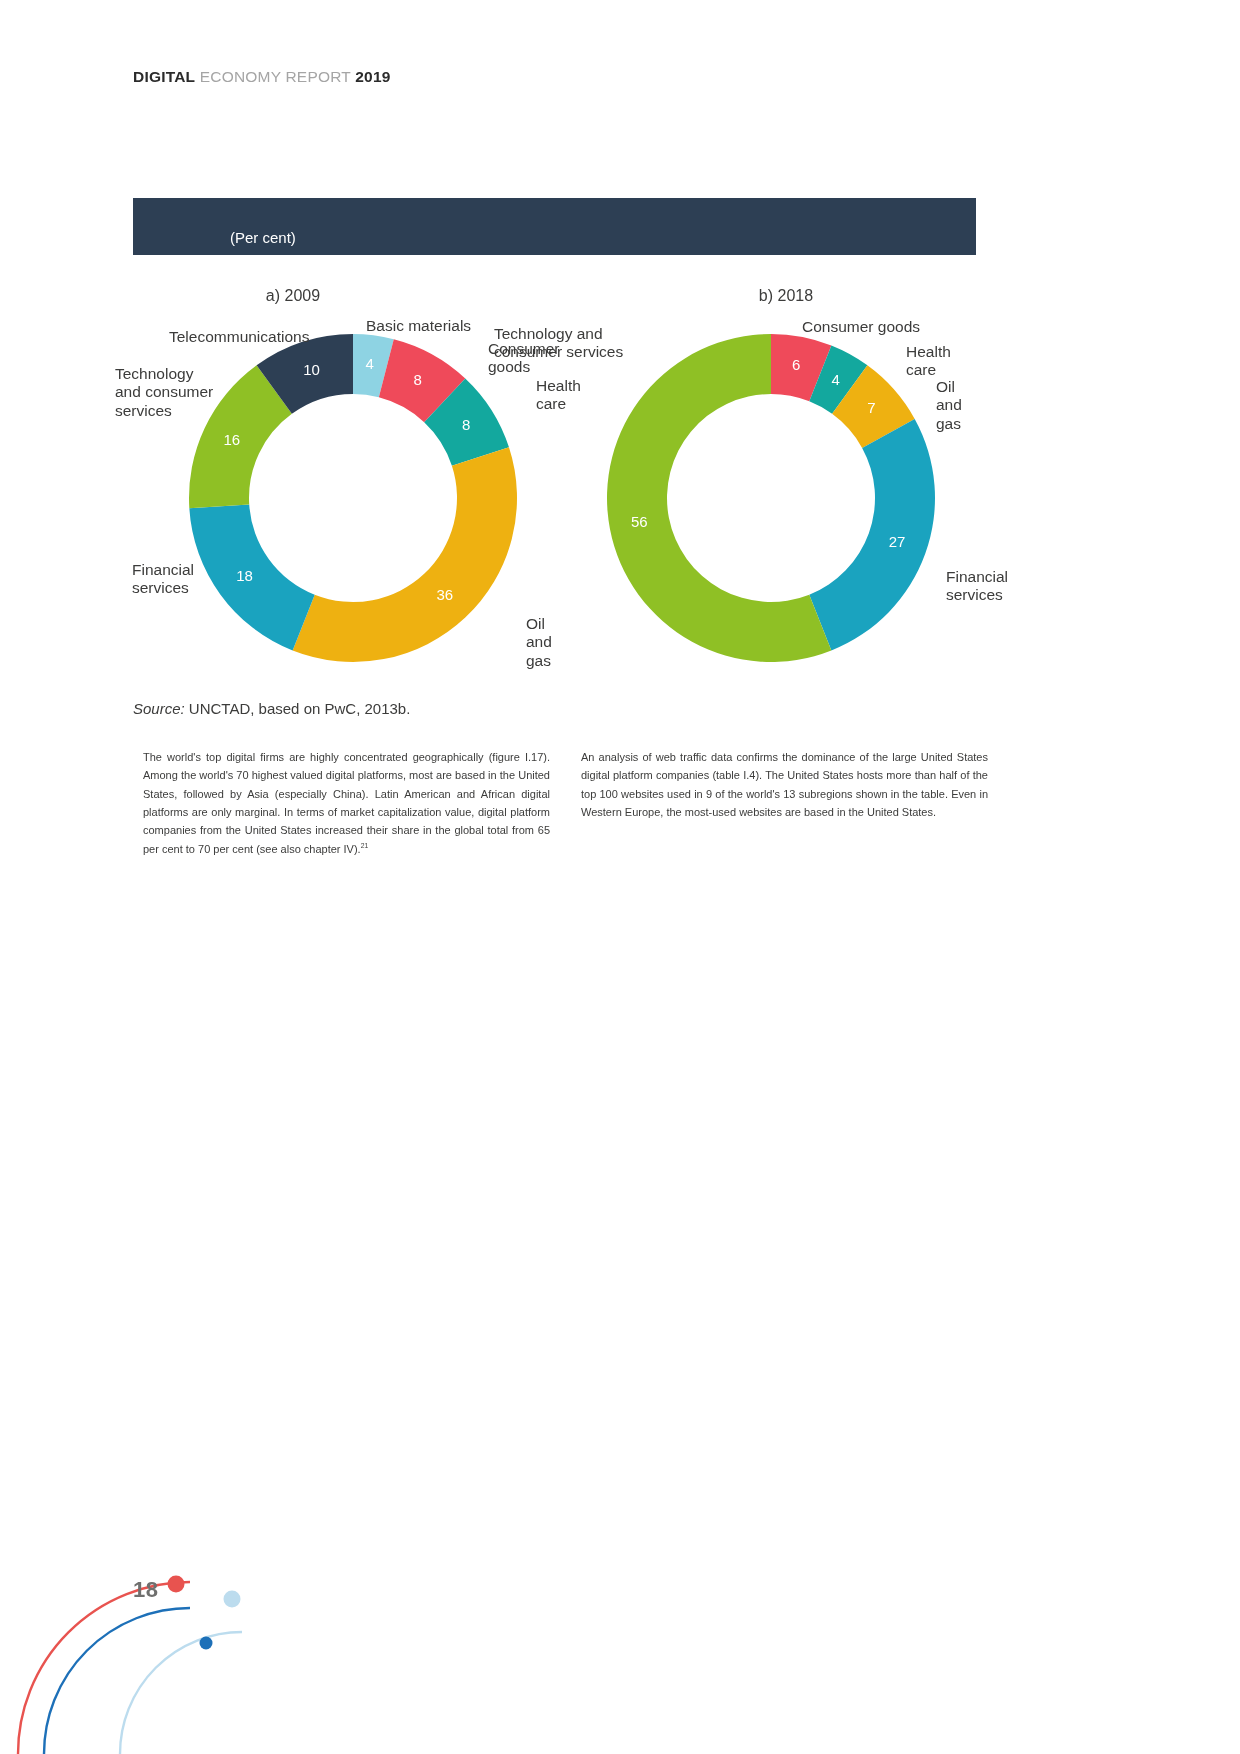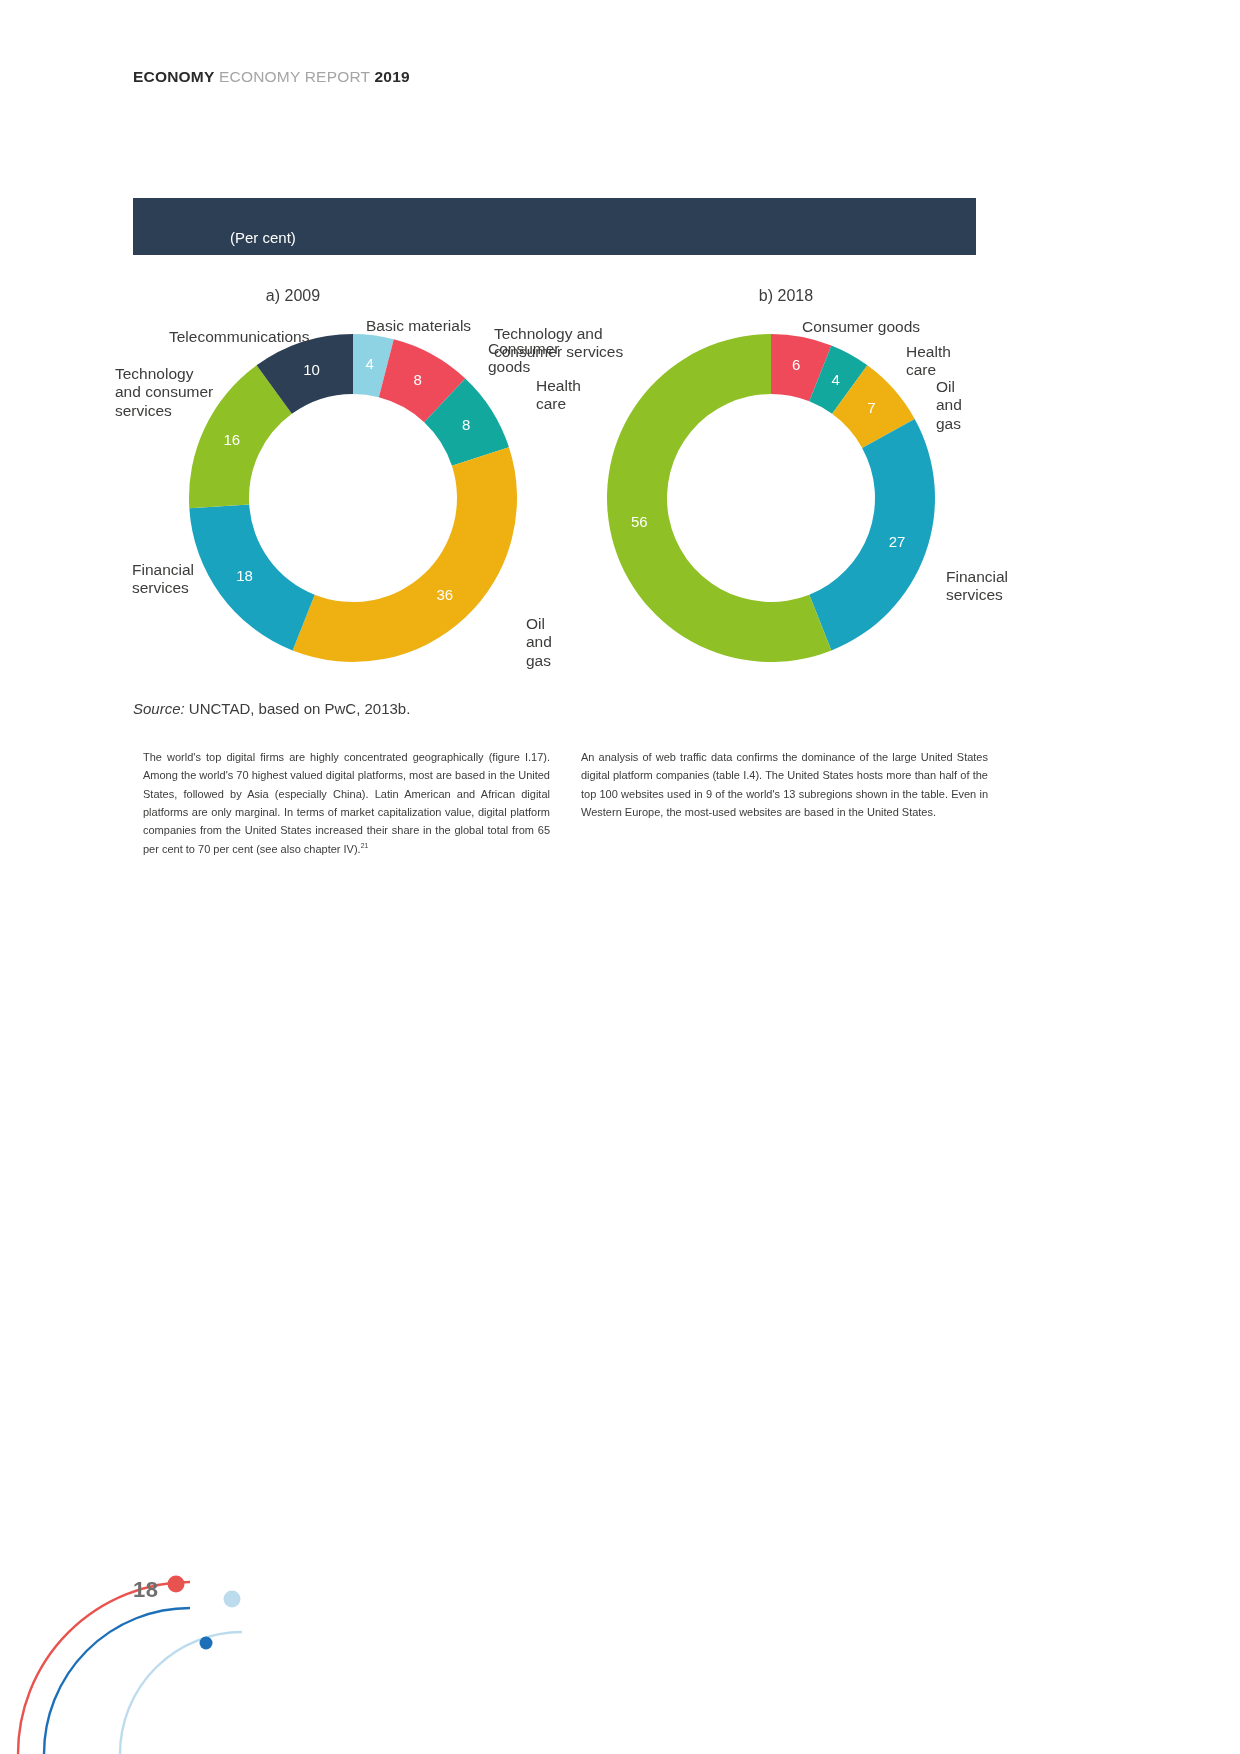--- a/index.html
+++ b/index.html
@@ -153,21 +153,21 @@
     font-size: 22px;
     font-weight: bold;
     color: #6f6f6e;
     letter-spacing: 0.5px;
   }
 </style>
 </head>
 <body>
 
 <div class="running-header">
-  <span class="rh-strong">ECONOMY</span>
+  <span class="rh-strong">DIGITAL</span>
   <span class="rh-light">ECONOMY REPORT</span>
   <span class="rh-year">2019</span>
 </div>
 
 <div class="figure-bar">
   <div class="fig-sub">(Per cent)</div>
 </div>
 
 <div class="charts">
   <div class="chart-panel left">

